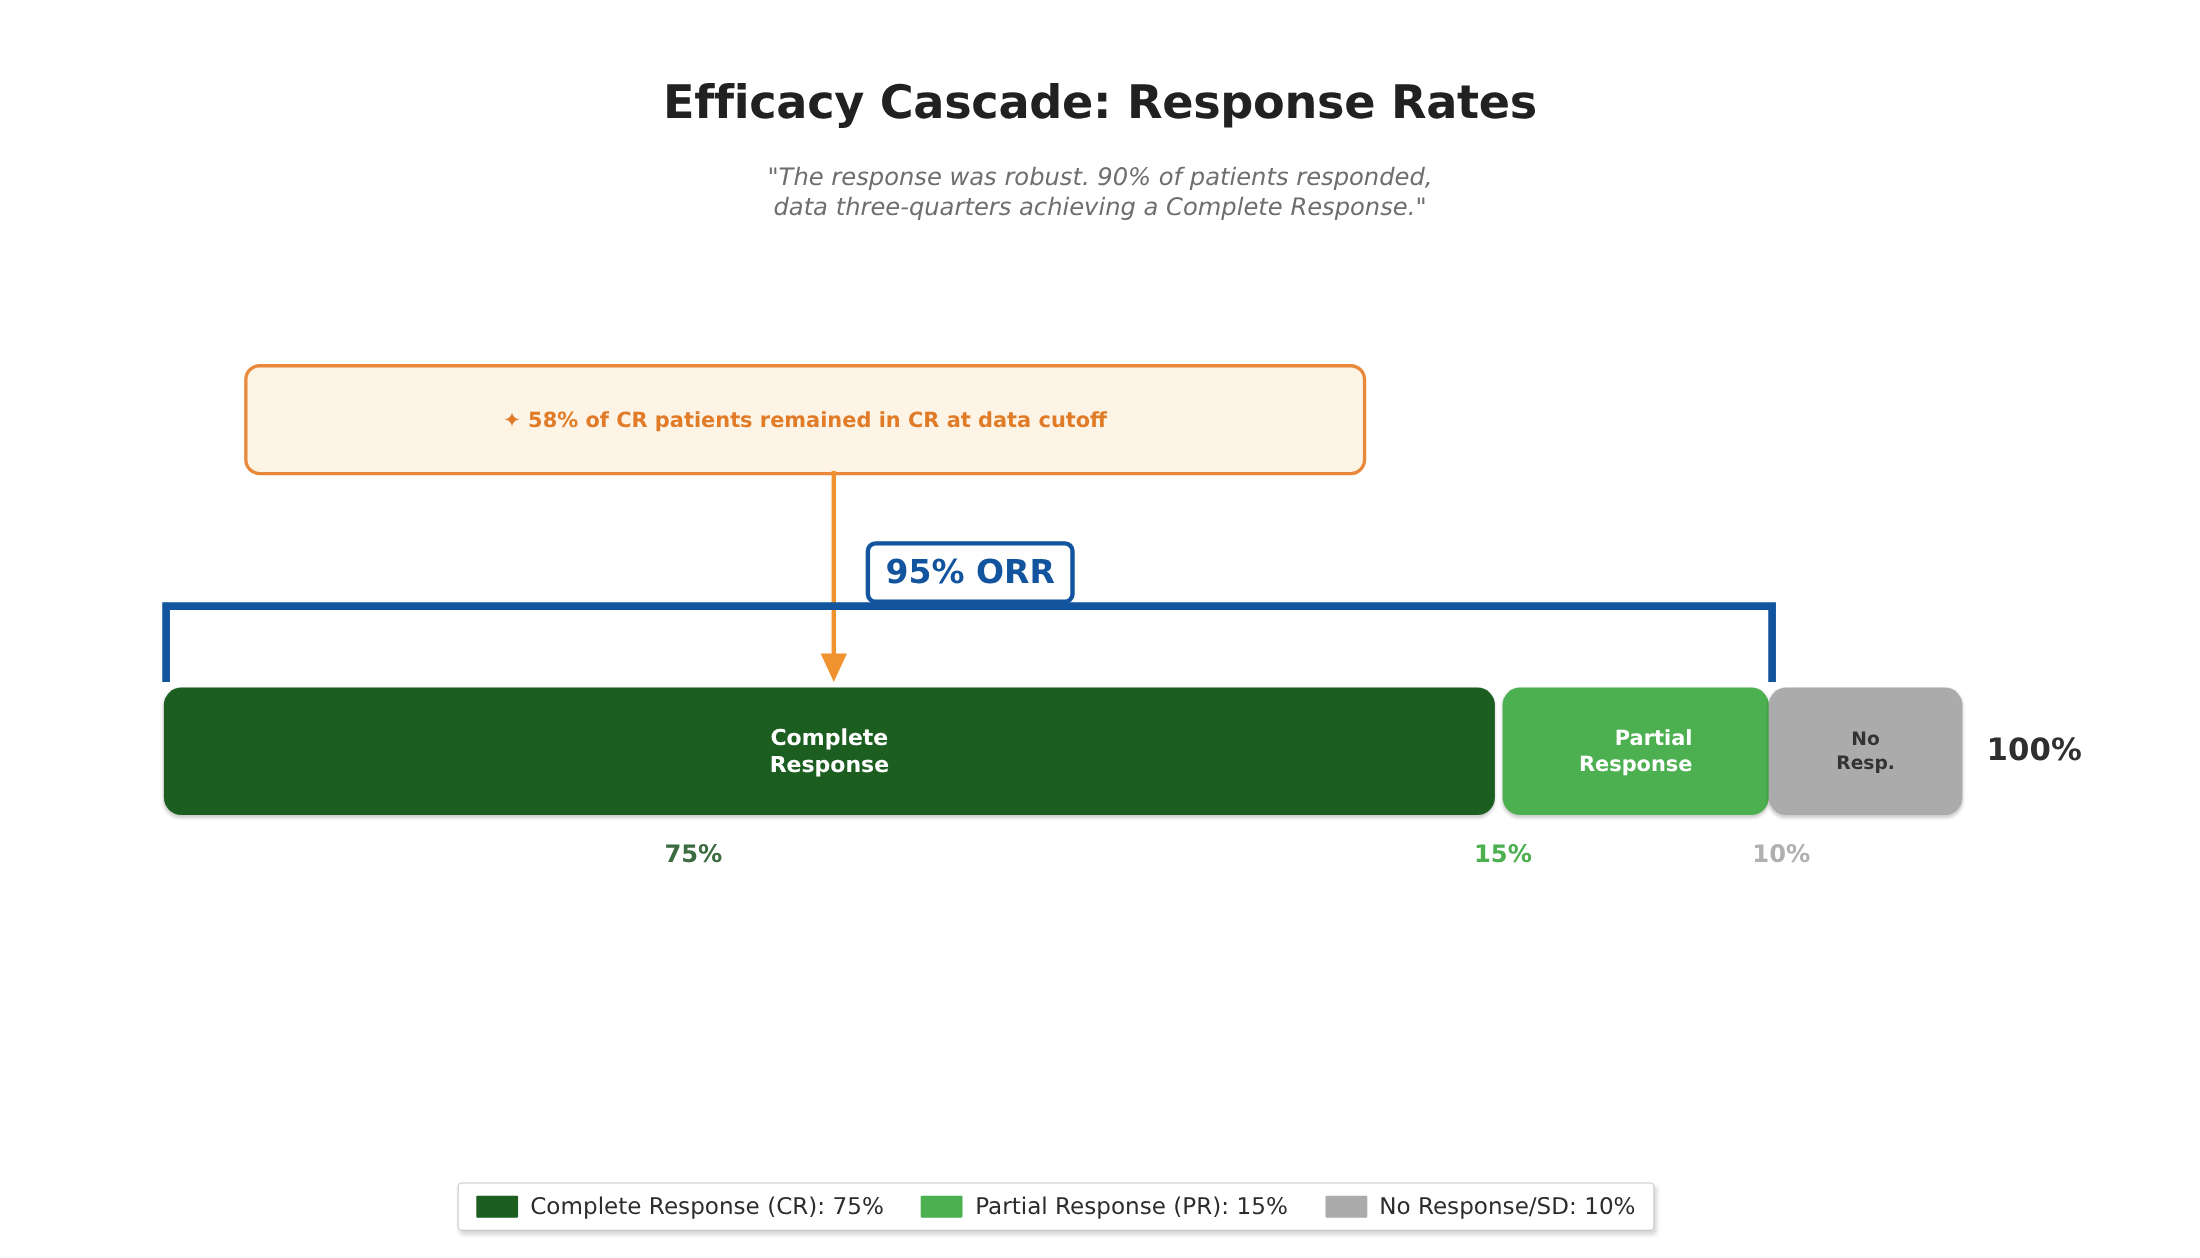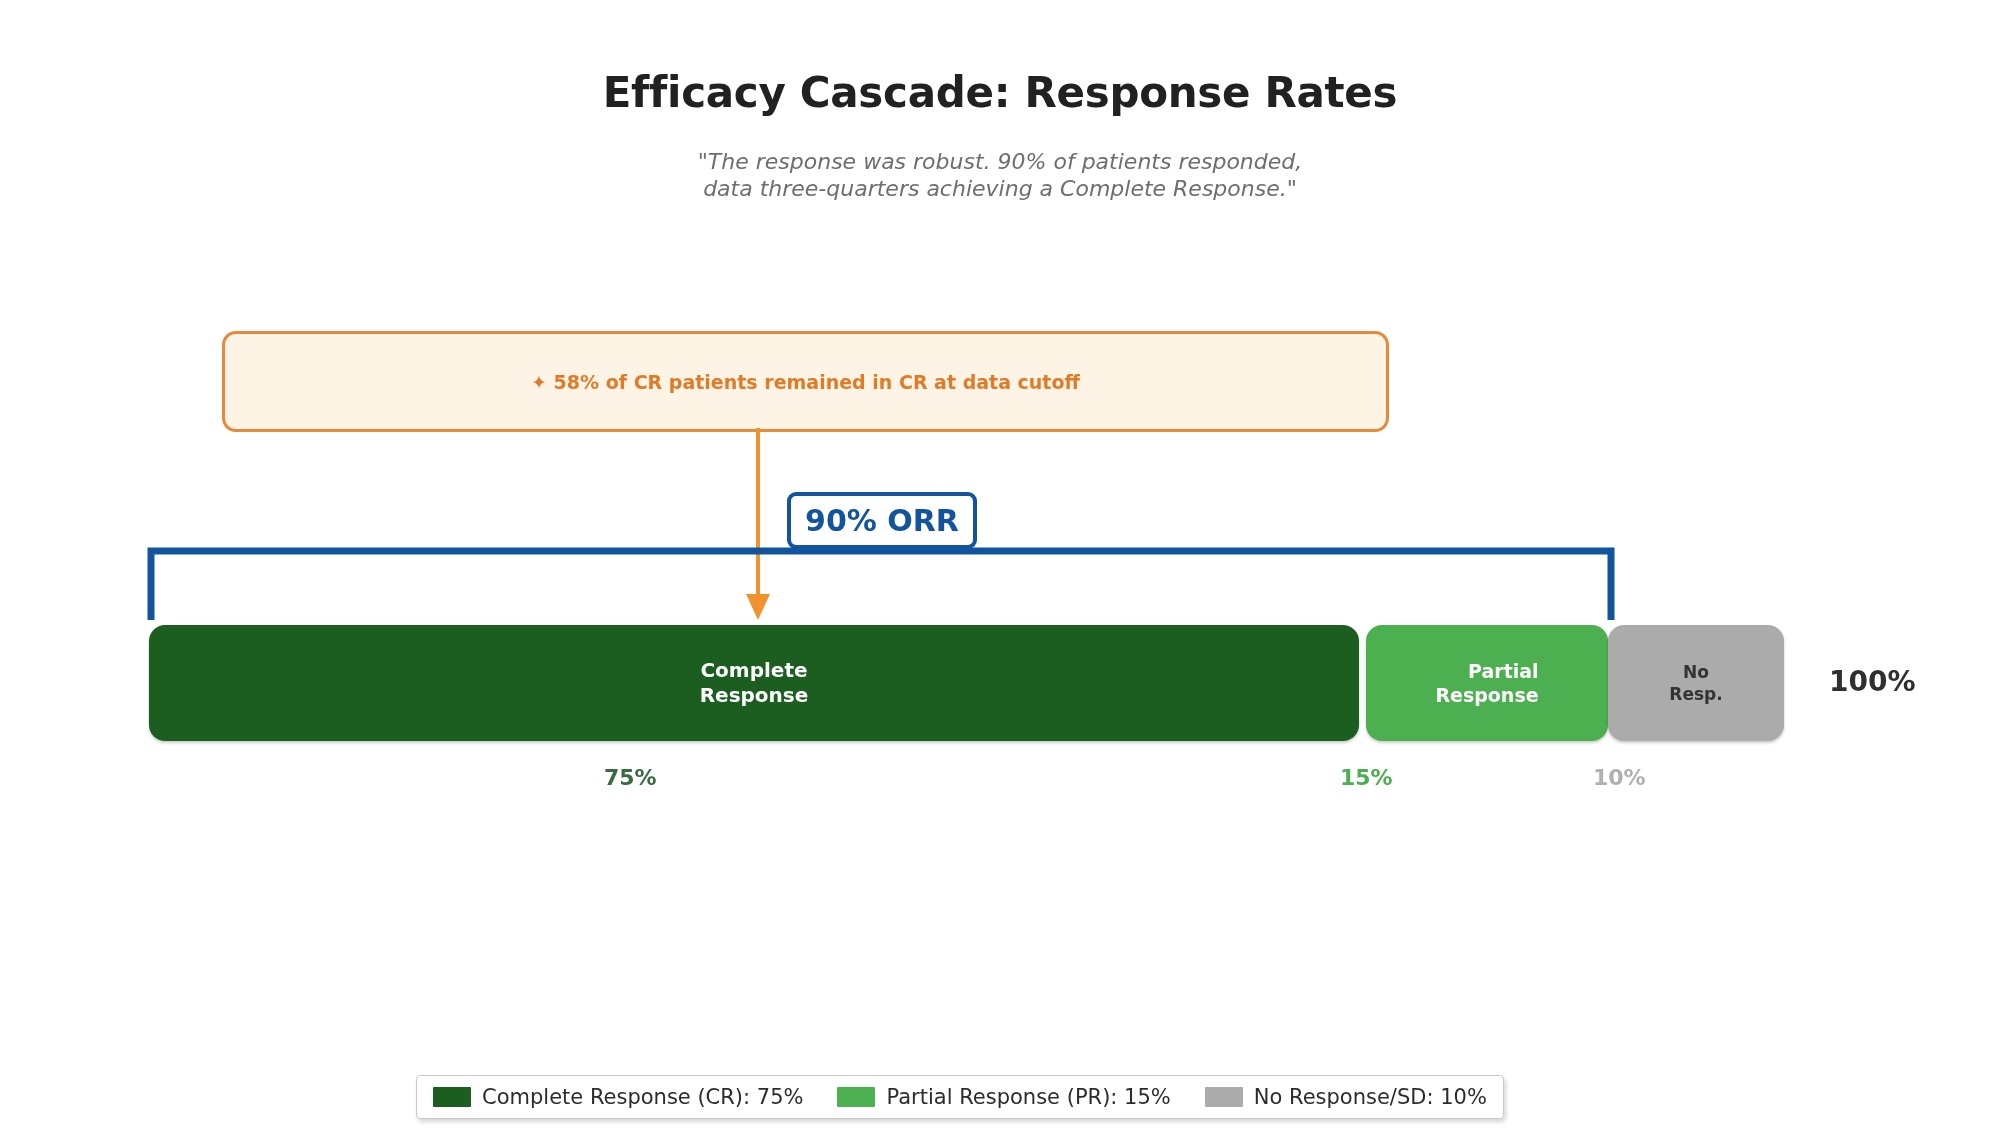--- a/index.html
+++ b/index.html
@@ -46,21 +46,21 @@
     line-height: 27px;
     font-family: "DejaVu Sans", sans-serif;
   }
   #subtitle .sub-line { display: block; white-space: pre; }
 
   
   #annotation-box {
     position: absolute;
     left: 222px;
     top: 331px;
-    width: 1167px;
+    width: 1020px;
     height: 101px;
     box-sizing: border-box;
     background: #FDF4E6;
     border: 3px solid #E8883A;
     border-radius: 14px;
     display: flex;
     align-items: center;
     justify-content: center;
   }
   #annotation-text {
@@ -177,21 +177,20 @@
   
   #total-label {
     position: absolute;
     left: 1806px;
     top: 665px;
     font-size: 28px;
     font-weight: bold;
     color: #2f2f2f;
     white-space: pre;
     font-family: "DejaVu Sans", sans-serif;
-    margin-left: 23px;
   }
 
   
   #legend {
     position: absolute;
     left: 416px;
     top: 1075px;
     height: 44px;
     box-sizing: border-box;
     background: #ffffff;
@@ -241,21 +240,21 @@
   <svg id="annotation-arrow" viewBox="0 0 40 196" width="40" height="196" xmlns="http://www.w3.org/2000/svg">
     <line x1="18" y1="0" x2="18" y2="170" stroke="#F0922E" stroke-width="4"></line>
     <polygon points="18,192 6,166 30,166" fill="#F0922E"></polygon>
   </svg>
 
   <svg id="orr-bracket" viewBox="0 0 1482 90" width="1482" height="90" xmlns="http://www.w3.org/2000/svg">
     <path d="M 11 80 L 11 11 L 1471 11 L 1471 80" fill="none" stroke="#12549E" stroke-width="7" stroke-linecap="butt" stroke-linejoin="miter"></path>
   </svg>
 
   <div id="orr-badge">
-    <span id="orr-badge-label">90% ORR</span>
+    <span id="orr-badge-label">95% ORR</span>
   </div>
 
   <div id="bar-row">
 
     <div class="bar-seg seg-cr">
       <span class="bar-seg-label"><span>Complete</span><br><span>Response</span></span>
     </div>
 
     <div class="bar-seg seg-pr">
       <span class="bar-seg-label"><span>Partial</span><br><span>Response</span></span>

